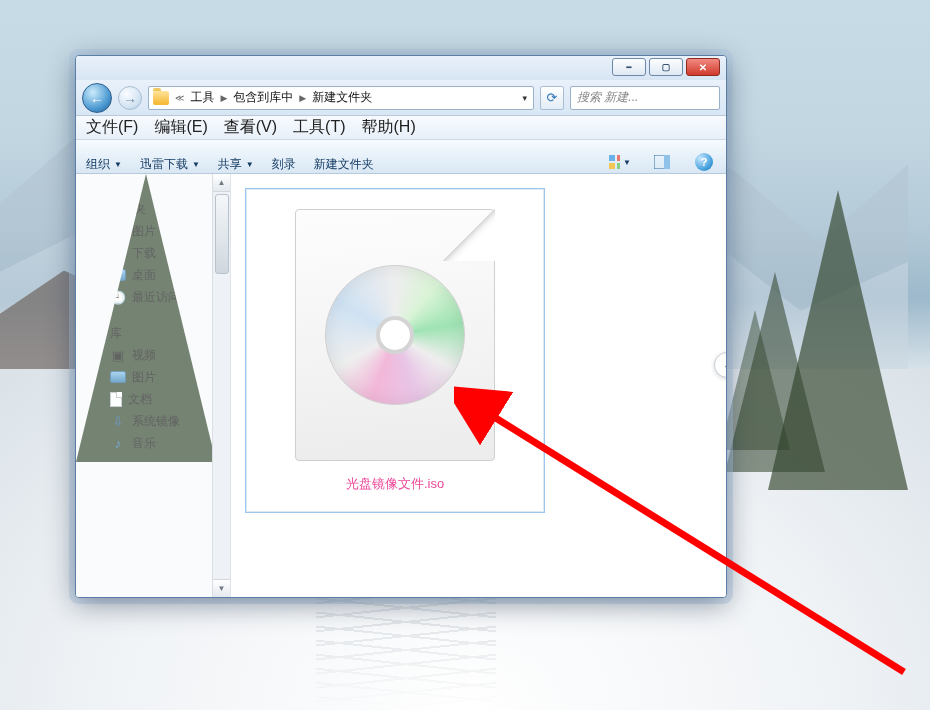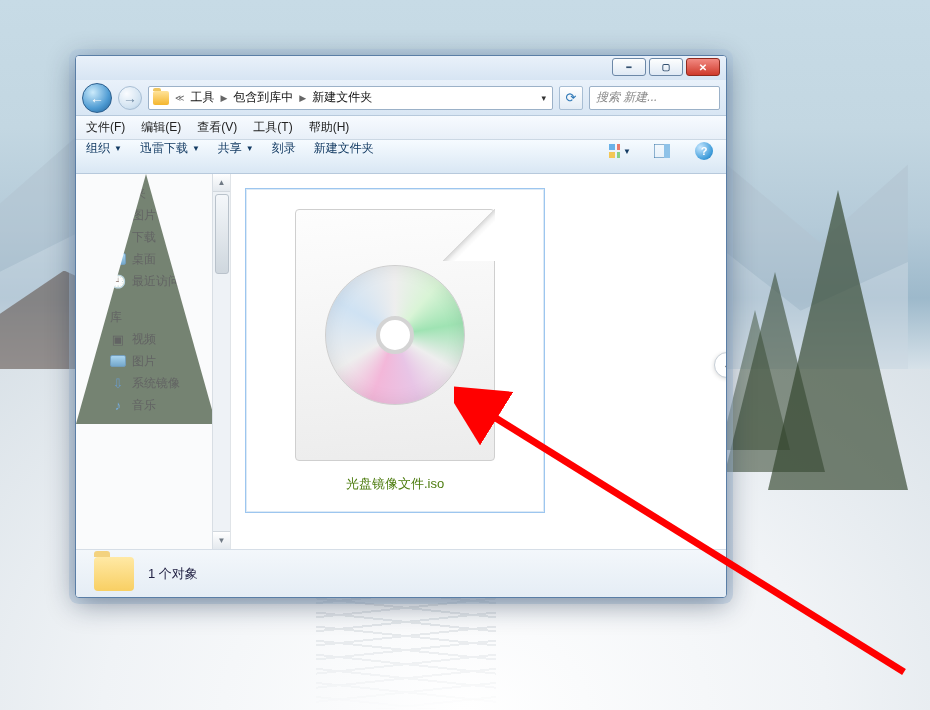--- a/index.html
+++ b/index.html
@@ -91,53 +91,53 @@
     flex:1; height:24px;
     background:#fff; border:1px solid #9bb1c8; border-radius:2px;
     display:flex; align-items:center; gap:2px; padding-left:4px;
     font-size:12px; color:#111;
   }
   .crumb .folder-ic{width:16px;height:14px;background:linear-gradient(#ffe39a,#f4b62e);border-radius:2px;position:relative;}
   .crumb .folder-ic:before{content:"";position:absolute;left:0;top:-3px;width:8px;height:3px;background:#efc660;border-radius:2px 2px 0 0;}
   .crumb .sep{color:#666;padding:0 4px;font-size:9px;}
   .crumb .drop{margin-left:auto;padding:0 6px;color:#333;font-size:9px;}
   .refresh{width:24px;height:24px;border:1px solid #a8bed4;border-radius:2px;background:linear-gradient(#fff,#e3ecf5);color:#2d77b6;display:flex;align-items:center;justify-content:center;font-size:13px;}
-  .search{width:131px;height:24px;border:1px solid #9bb1c8;border-radius:2px;background:#fff;display:flex;align-items:center;color:#8a8a8a;font-style:italic;padding:0 6px;font-size:12px;}
+  .search{width:150px;height:24px;border:1px solid #9bb1c8;border-radius:2px;background:#fff;display:flex;align-items:center;color:#8a8a8a;font-style:italic;padding:0 6px;font-size:12px;}
   
   .menubar{
     height:24px;background:linear-gradient(#f7fbff,#e8eff8);
     border-bottom:1px solid #ccd8e4;
     display:flex;align-items:center;gap:16px;padding-left:10px;
-    font-size:12px;color:#222;
+    font-size:16px;color:#222;
   }
   
   .toolbar{
     height:34px;
     background:linear-gradient(#f6fbff,#d9e7f4);
     border-bottom:1px solid #b7c9dc;
-    display:flex;align-items:flex-start;gap:18px;padding:0 10px;
+    display:flex;align-items:flex-end;gap:18px;padding:0 10px;
     font-size:12px;color:#133b63;
   }
   .toolbar .item{display:flex;align-items:center;gap:4px;}
   .toolbar .caret{font-size:8px;color:#133b63;}
   .toolbar .spacer{flex:1;}
   .toolbar .iconbtn{width:24px;height:22px;border:1px solid transparent;border-radius:3px;display:flex;align-items:center;justify-content:center;}
   .help{width:18px;height:18px;border-radius:50%;background:radial-gradient(circle at 30% 30%,#c6e7ff,#3b9ad9 70%,#145d95);color:#fff;display:flex;align-items:center;justify-content:center;font-size:11px;font-weight:bold;}
   
   .body{flex:1;display:flex;min-height:0;}
   
   .sidebar{
     width:155px;background:#fafbfc;border-right:1px solid #e0e4e8;
     overflow:hidden;position:relative;
   }
   .scrolltrack{position:absolute;right:0;top:0;width:18px;height:100%;background:#eef2f6;border-left:1px solid #d8dee4;display:flex;flex-direction:column;align-items:center;}
   .scrolltrack .arrow{width:100%;height:18px;display:flex;align-items:center;justify-content:center;font-size:8px;color:#707a85;background:linear-gradient(#fff,#e4e9ee);border-bottom:1px solid #d2d8de;}
   .scrolltrack .arrow.bottom{border-top:1px solid #d2d8de;border-bottom:none;margin-top:auto;}
   .scrolltrack .thumb{width:14px;height:80px;margin-top:2px;background:linear-gradient(#f4f7fa,#cfd7de);border:1px solid #b9c2cb;border-radius:3px;}
-  .tree{padding:8px 0 8px 8px;}
+  .tree{padding:24px 0 8px 8px;}
   .tree .row{display:flex;align-items:center;gap:6px;height:22px;padding-left:4px;color:#111;}
   .tree .row.indent{padding-left:26px;}
   .tree .grp{margin-top:14px;}
   .tree .ic{width:16px;height:16px;display:flex;align-items:center;justify-content:center;font-size:13px;}
   .ic.star{color:#f5b91f;}
   .ic.monitor{width:16px;height:12px;background:linear-gradient(#7fbfe8,#2e7cb2);border:1px solid #2b6a97;border-radius:2px;}
   .ic.lib{width:16px;height:14px;background:linear-gradient(#cfe6fa,#8fbde2);border:1px solid #6fa0c8;border-radius:2px;}
   .ic.doc{width:12px;height:15px;background:#fff;border:1px solid #b5b9bd;position:relative;}
   .ic.doc:after{content:"";position:absolute;right:-1px;top:-1px;width:5px;height:5px;background:#fff;border-left:1px solid #b5b9bd;border-bottom:1px solid #b5b9bd;}
   .ic.note{color:#2e81c9;}
@@ -162,21 +162,21 @@
   .disc{
     width:140px;height:140px;border-radius:50%;
     background:
       radial-gradient(circle at 50% 50%,#fff 10%,rgba(255,255,255,0) 11%),
       conic-gradient(from 0deg,#eee,#d9f4d6,#9fe3b3,#eee 120deg,#e8c5e6,#f3b7d9,#eee 240deg,#cfe2f3,#eee);
     border:1px solid #cfcfcf;position:relative;
     box-shadow:inset 0 0 18px rgba(0,0,0,.08);
   }
   .disc:after{content:"";position:absolute;left:50%;top:50%;transform:translate(-50%,-50%);
     width:30px;height:30px;border-radius:50%;background:#fff;border:4px solid #d4d4d4;}
-  .tile .label{margin-top:14px;font-size:13px;color:#4d7c0f;}
+  .tile .label{margin-top:14px;font-size:13px;color:#ec4899;}
   .sidehint{
     position:absolute;right:-14px;top:178px;width:26px;height:26px;border-radius:50%;
     background:#fff;border:1px solid #c7cfd7;box-shadow:0 1px 4px rgba(0,0,0,.15);
     display:flex;align-items:center;justify-content:center;color:#555;font-size:13px;
   }
   
   .statusbar{
     height:48px;border-top:1px solid #d6dee7;background:linear-gradient(#f3f7fb,#e5edf5);
     display:flex;align-items:center;gap:14px;padding-left:18px;font-size:13px;color:#224;
   }
@@ -306,20 +306,24 @@
         </div>
         <div class="row indent">
           <span class="ic">▣</span>
           <span>视频</span>
         </div>
         <div class="row indent">
           <span class="ic monitor"></span>
           <span>图片</span>
         </div>
         <div class="row indent">
+          <span class="ic doc"></span>
+          <span>文档</span>
+        </div>
+        <div class="row indent">
           <span class="ic xl">⇩</span>
           <span>系统镜像</span>
         </div>
         <div class="row indent">
           <span class="ic note">♪</span>
           <span>音乐</span>
         </div>
       </div>
       <div class="scrolltrack">
         <div class="arrow">▲</div>
@@ -334,24 +338,20 @@
           <div class="foldcorner"></div>
           <div class="disc"></div>
         </div>
         <div class="label">光盘镜像文件.iso</div>
       </div>
       <div class="sidehint">‹</div>
     </div>
 
   </div>
 
-  <div class="statusbar">
-    <div class="bigfolder"></div>
-    <span>1 个对象</span>
-  </div>
 
 </div>
 
 <svg class="arrow-ann" width="480" height="310">
   <defs>
     <marker id="ah" viewBox="0 0 10 10" refX="2" refY="5" markerWidth="9" markerHeight="9" orient="auto">
       <path d="M0,0 L10,5 L0,10 Z" fill="#ff0000"></path>
     </marker>
   </defs>
   <line x1="450" y1="290" x2="32" y2="30" stroke="#ff0000" stroke-width="7" marker-end="url(#ah)"></line>

